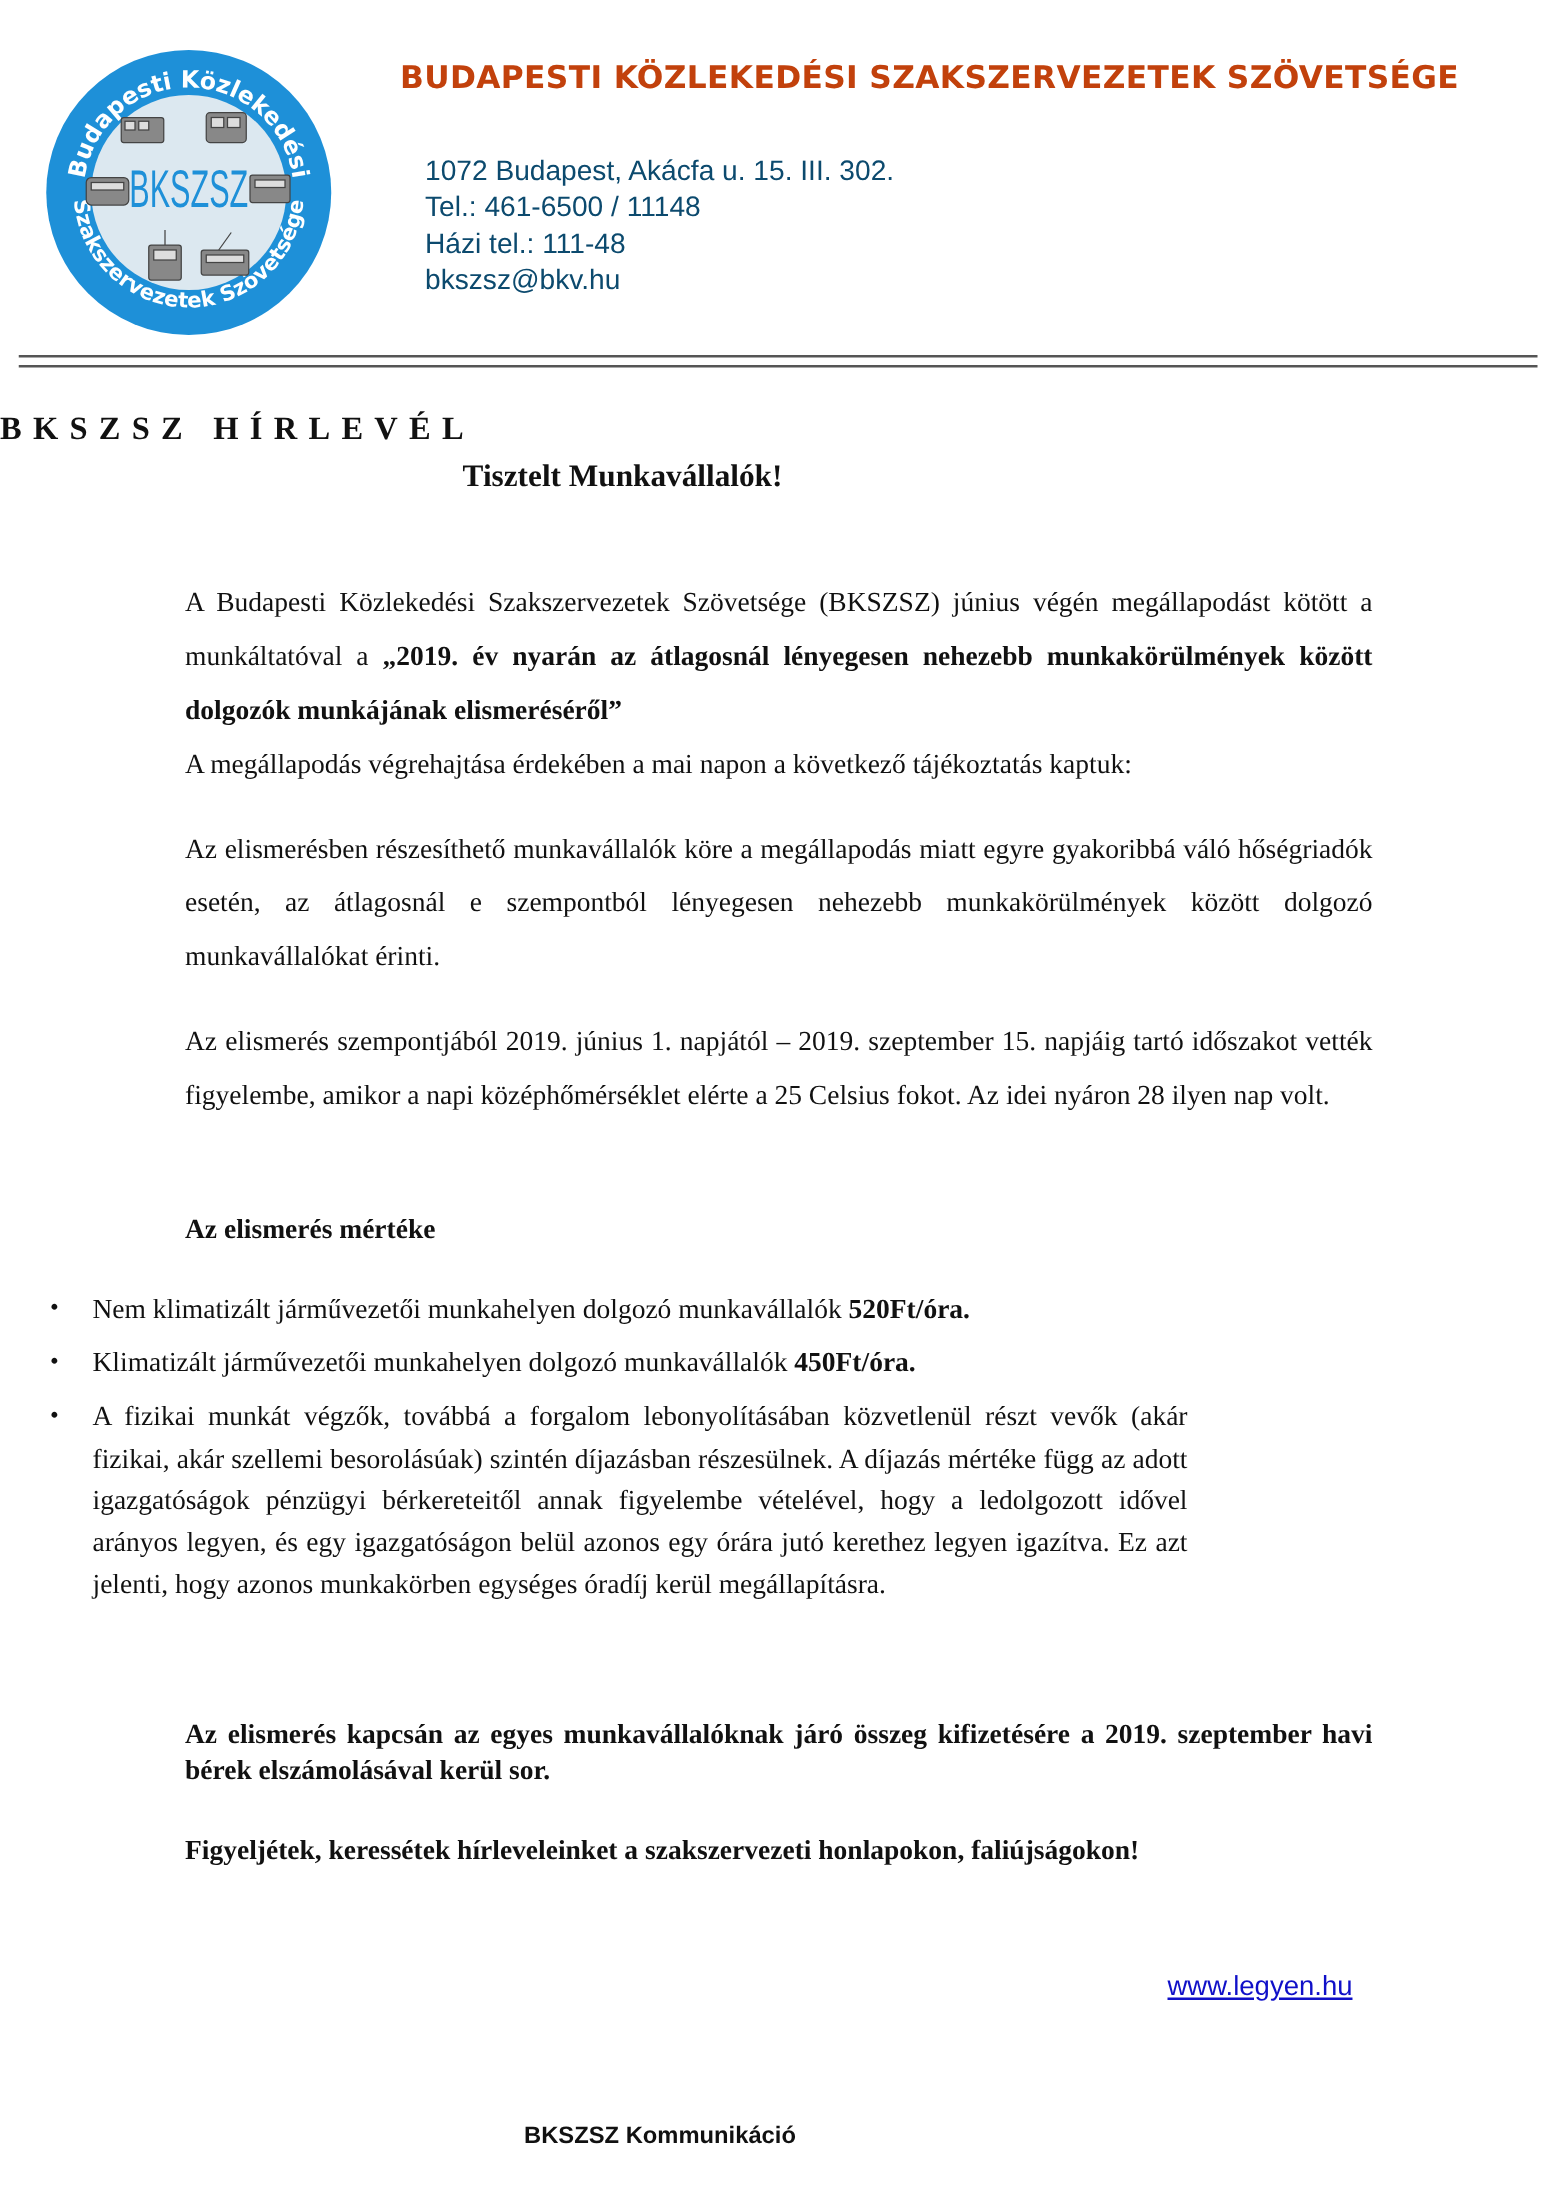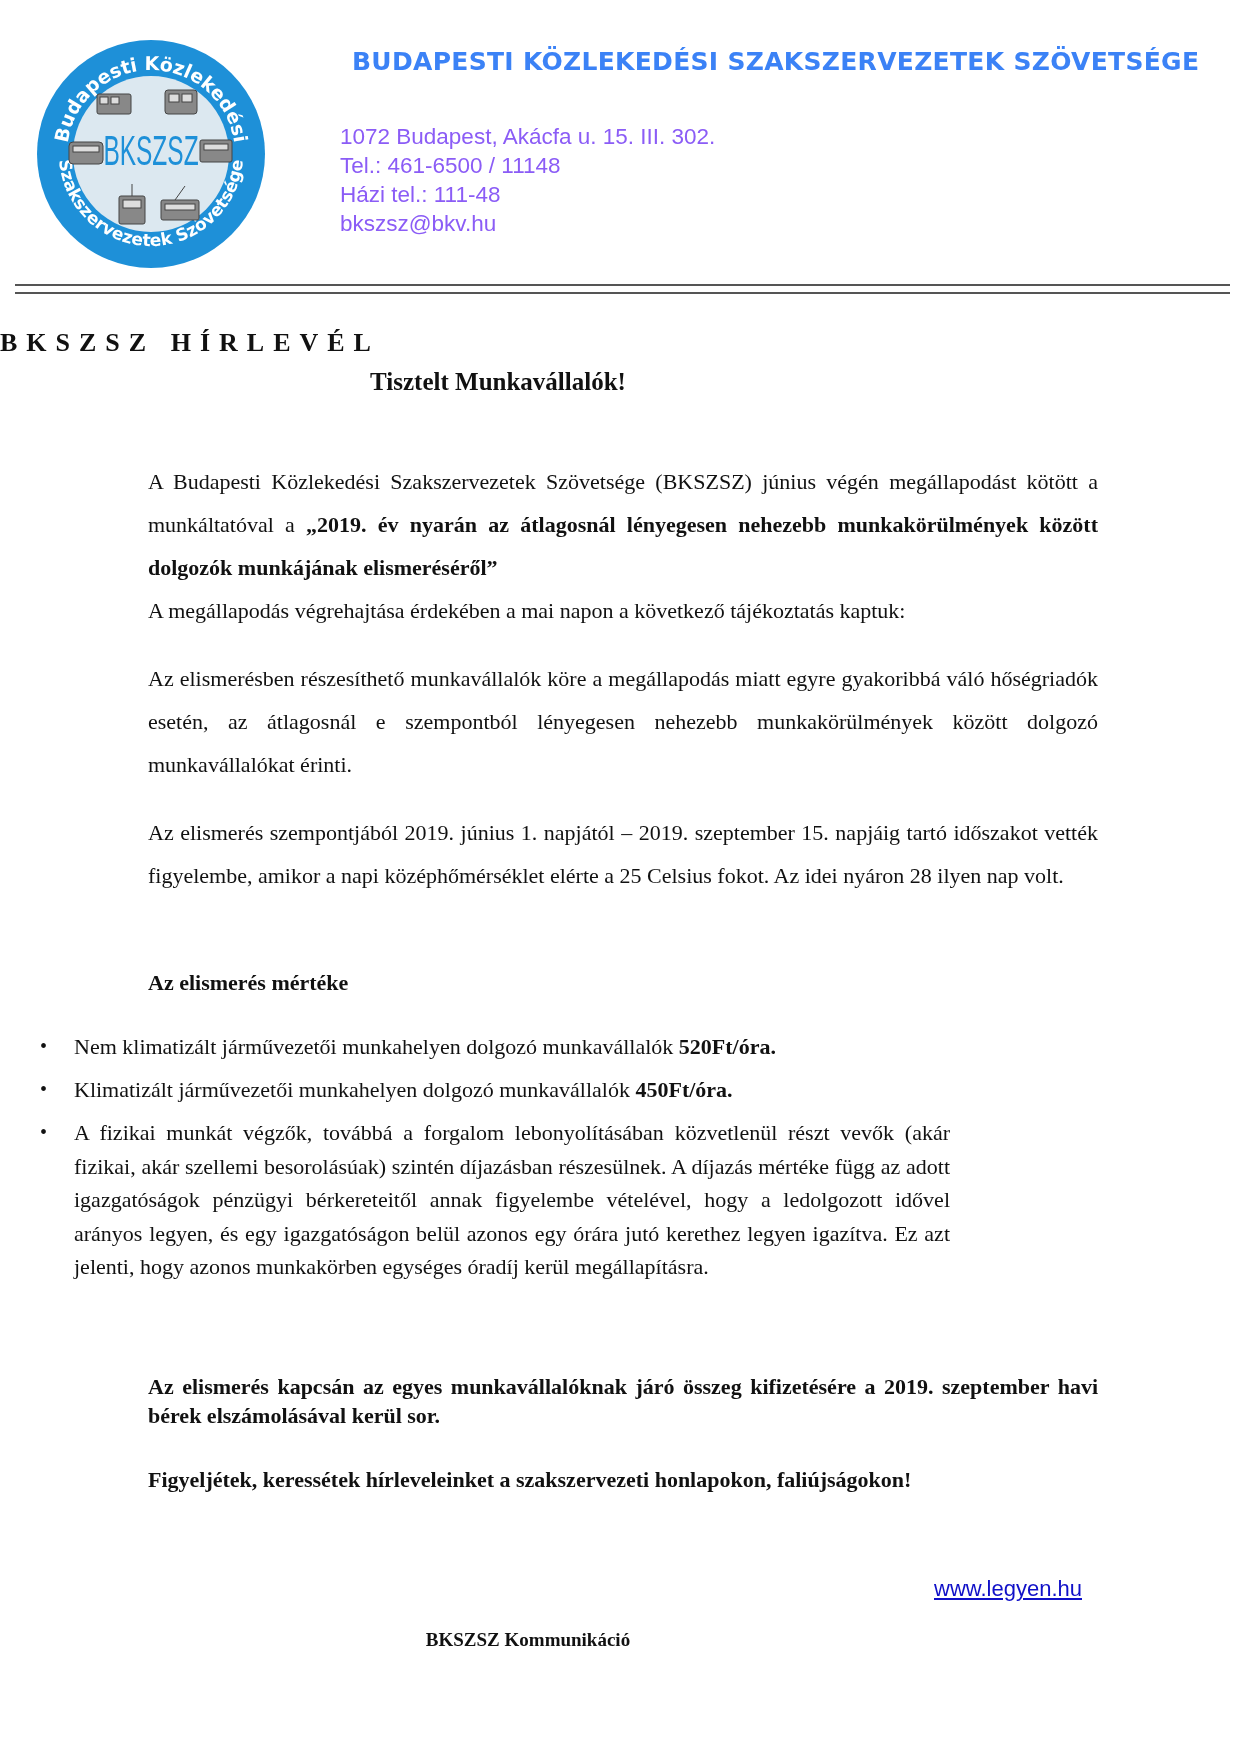--- a/index.html
+++ b/index.html
@@ -1,22 +1,22 @@
 <!DOCTYPE html>
 <html><head>
 <meta charset="utf-8">
 <style>
   html, body { margin: 0; padding: 0; background: #ffffff; }
   body { width: 1240px; height: 1754px; position: relative; overflow: hidden; color: #111; }
   .page { position: absolute; left: 0; top: 0; width: 1240px; height: 1754px; }
 
   
   .logo { position: absolute; left: 35px; top: 38px; width: 232px; height: 232px; }
-  .org-title { position: absolute; left: 352px; top: 47px; font-family: "DejaVu Sans", sans-serif; font-weight: bold; font-size: 25px; color: #3b82f6; letter-spacing: 0.3px; white-space: nowrap; }
-  .contact { position: absolute; left: 340px; top: 122px; font-family: "Liberation Sans", sans-serif; font-size: 22.5px; color: #8b5cf6; line-height: 29px; }
+  .org-title { position: absolute; left: 320px; top: 47px; font-family: "DejaVu Sans", sans-serif; font-weight: bold; font-size: 25px; color: #c2410c; letter-spacing: 0.3px; white-space: nowrap; }
+  .contact { position: absolute; left: 340px; top: 122px; font-family: "Liberation Sans", sans-serif; font-size: 22.5px; color: #0c4a6e; line-height: 29px; }
   .contact div { white-space: nowrap; }
   .rule { position: absolute; left: 15px; width: 1215px; height: 2px; background: #555; }
   .rule.r1 { top: 284px; }
   .rule.r2 { top: 292px; }
 
   
   .hirlevel { position: absolute; left: 0; width: 1240px; top: 328px; text-align: left; font-family: "Liberation Serif", serif; font-weight: bold; font-size: 26px; letter-spacing: 9px; }
   .greeting { position: absolute; left: 0; width: 996px; top: 368px; text-align: center; font-family: "Liberation Serif", serif; font-weight: bold; font-size: 25px; }
 
   
@@ -31,21 +31,21 @@
   .b3 { top: 1116px; }
   .bullet { position: absolute; left: 0; width: 950px; }
   .bullet .dot { position: absolute; left: 40px; top: 0; font-size: 20px; line-height: 33px; }
   .bullet .txt { margin-left: 74px; line-height: 33px; text-align: justify; }
   .b3 .txt { line-height: 33.5px; }
   .bold { font-weight: bold; }
   .final1 { top: 1372px; font-weight: bold; line-height: 29px; text-align: justify; }
   .final2 { top: 1467px; font-weight: bold; white-space: nowrap; }
 
   .url { position: absolute; left: 934px; top: 1576px; font-family: "Liberation Sans", sans-serif; font-size: 22px; color: #1010c8; text-decoration: underline; }
-  .signature { position: absolute; left: 0; width: 1056px; top: 1629px; text-align: center; font-family: Liberation Serif, serif; font-weight: bold; font-size: 19px; }
+  .signature { position: absolute; left: 0; width: 1056px; top: 1698px; text-align: center; font-family: Liberation Sans, sans-serif; font-weight: bold; font-size: 19px; }
 </style>
 </head>
 <body>
 
 <div class="page">
 
   <svg class="logo" viewBox="0 0 232 232">
     <defs>
       <path id="arcTop" d="M 32 116 A 84 84 0 0 1 200 116"></path>
       <path id="arcBottom" d="M 24 116 A 92 92 0 0 0 208 116"></path>

